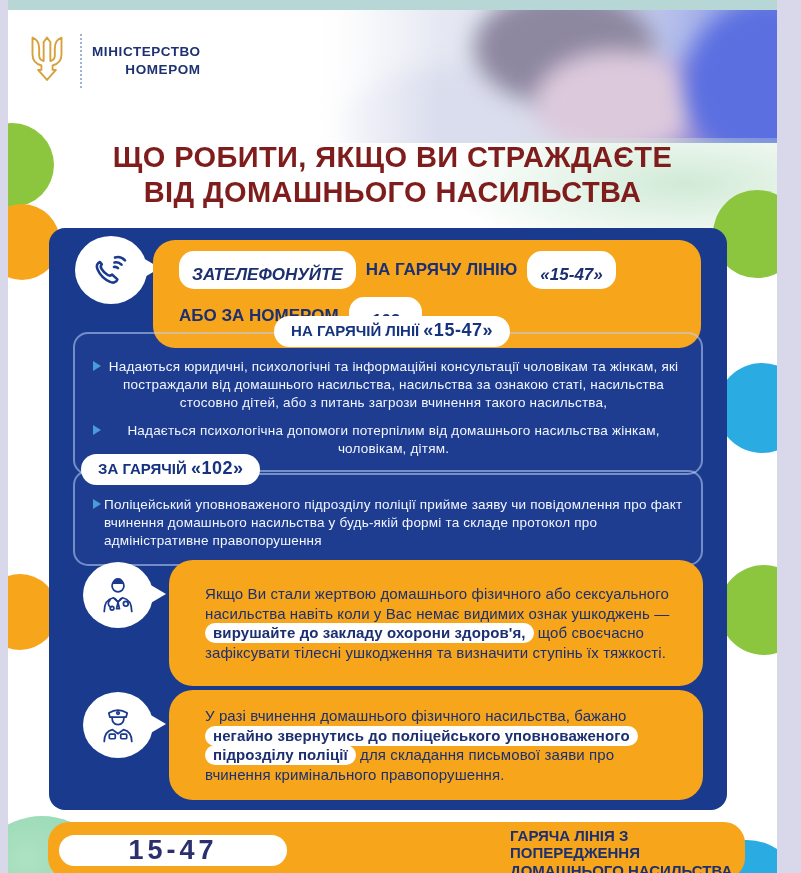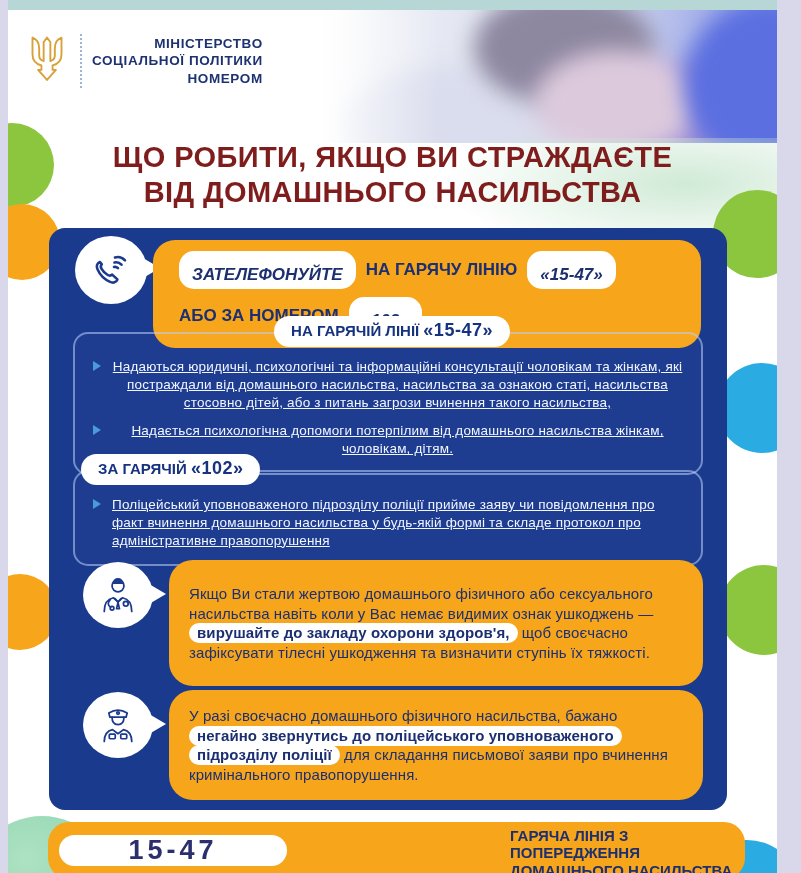--- a/index.html
+++ b/index.html
@@ -54,30 +54,30 @@
   .b-pill{background:#ffffff;border-radius:15px;padding:14px 13px 4px;color:#1c2f70;display:inline-block;font-style:italic;}
   .phone-bubble{left:26px;top:8px;width:72px;height:68px;}
 
   .section{position:absolute;left:24px;right:24px;}
   .sec1{top:88px;text-align:center;} .sec2{top:226px;}
   .section-pill{display:inline-block;position:relative;z-index:2;margin-left:8px;background:#ffffff;
     border-radius:17px;padding:4px 17px 6px;color:#16337f;font-weight:bold;font-size:15px;}
   .section-pill .num{font-size:18px;letter-spacing:.5px;}
   .section-box{border:2px solid rgba(186,208,248,.55);border-radius:15px;margin-top:-15px;
     padding:24px 18px 4px 18px;background:rgba(255,255,255,.02);}
-  .bullet{display:flex;gap:11px;color:#f2f6ff;font-size:13.5px;line-height:1.32;
-    letter-spacing:.2px;margin-bottom:11px;text-decoration:underline;}
+  .bullet{display:flex;gap:3px;color:#f2f6ff;font-size:13.5px;line-height:1.32;
+    letter-spacing:.2px;margin-bottom:11px;}
   .tri{flex:0 0 auto;margin-top:3px;width:0;height:0;
     border-top:5px solid transparent;border-bottom:5px solid transparent;border-left:8px solid #4a9bd8;}
 
   .advice{position:absolute;left:24px;right:24px;}
   .adv1{top:332px;} .adv2{top:462px;}
   .advice .bubble{left:10px;top:2px;width:70px;height:66px;}
   .orange-box{margin-left:96px;background:#f7a61c;border-radius:24px;min-height:98px;
-    padding:13px 20px 13px 20px;color:#1c2f70;font-size:15px;line-height:1.3;letter-spacing:.1px;
+    padding:13px 20px 13px 36px;color:#1c2f70;font-size:15px;line-height:1.3;letter-spacing:.1px;
     display:flex;align-items:center;box-sizing:border-box;}
   .adv1 .orange-box{height:126px;} .adv2 .orange-box{height:110px;}
   .hl{background:#ffffff;border-radius:12px;padding:1px 8px 2px;font-weight:bold;
     box-decoration-break:clone;-webkit-box-decoration-break:clone;}
 
   
   .footer-bar{position:absolute;left:40px;top:822px;width:697px;height:57px;background:#f7a61c;
     border-radius:21px;z-index:2;display:flex;align-items:center;}
   .footer-pill{margin-left:11px;width:228px;height:31px;background:#ffffff;border-radius:17px;
     display:flex;align-items:center;justify-content:center;
@@ -115,21 +115,20 @@
 
   <div class="brand">
     <span>
       <svg width="46" height="58" viewBox="0 0 40 52" fill="none" stroke="#d7a13b" stroke-width="1.7" stroke-linejoin="round">
         <path d="M7 5 v15 q0 8 8 10 v4 h-3 l8 9 l8-9 h-3 v-4 q8-2 8-10 V5 q-6 2-6 10 v6 q0 4-4 5 V9 l-3-4 l-3 4 v17 q-4-1-4-5 v-6 q0-8-6-10 Z"></path>
       </svg>
     </span>
     <span class="divider"></span>
     <div class="name">
       <div>МІНІСТЕРСТВО</div>
-      <div>СОЦІАЛЬНОЇ ПОЛІТИКИ</div>
       <div>НОМЕРОМ</div>
     </div>
   </div>
 
   <div class="title">
     <div>ЩО РОБИТИ, ЯКЩО ВИ СТРАЖДАЄТЕ</div>
     <div>ВІД ДОМАШНЬОГО НАСИЛЬСТВА</div>
   </div>
 
   <div class="card">
@@ -217,21 +216,21 @@
             <circle cx="24" cy="11" r="1.4"></circle>
             <path d="M17.5 15.5 q0 8 6.5 8 q6.5 0 6.5-8"></path>
             <path d="M9 42 q0-11 9-13 l6 4.5 l6-4.5 q9 2 9 13"></path>
             <rect x="14.5" y="34" width="6.5" height="5" rx="1"></rect>
             <rect x="27" y="34" width="6.5" height="5" rx="1"></rect>
           </svg>
         </span>
       </div>
       <div class="orange-box">
         <span>
-          <span>У разі своєчасно домашнього фізичного насильства, бажано </span><span class="hl">негайно звернутись до поліцейського уповноваженого підрозділу поліції</span><span> для складання письмової заяви про вчинення кримінального правопорушення.</span>
+          <span>У разі вчинення домашнього фізичного насильства, бажано </span><span class="hl">негайно звернутись до поліцейського уповноваженого підрозділу поліції</span><span> для складання письмової заяви про вчинення кримінального правопорушення.</span>
         </span>
       </div>
     </div>
   </div>
 
   <div class="footer-bar">
     <div class="footer-pill">15-47</div>
     <div class="footer-text">
       <div>ГАРЯЧА ЛІНІЯ З ПОПЕРЕДЖЕННЯ</div>
       <div>ДОМАШНЬОГО НАСИЛЬСТВА В УКРАЇНІ</div>

